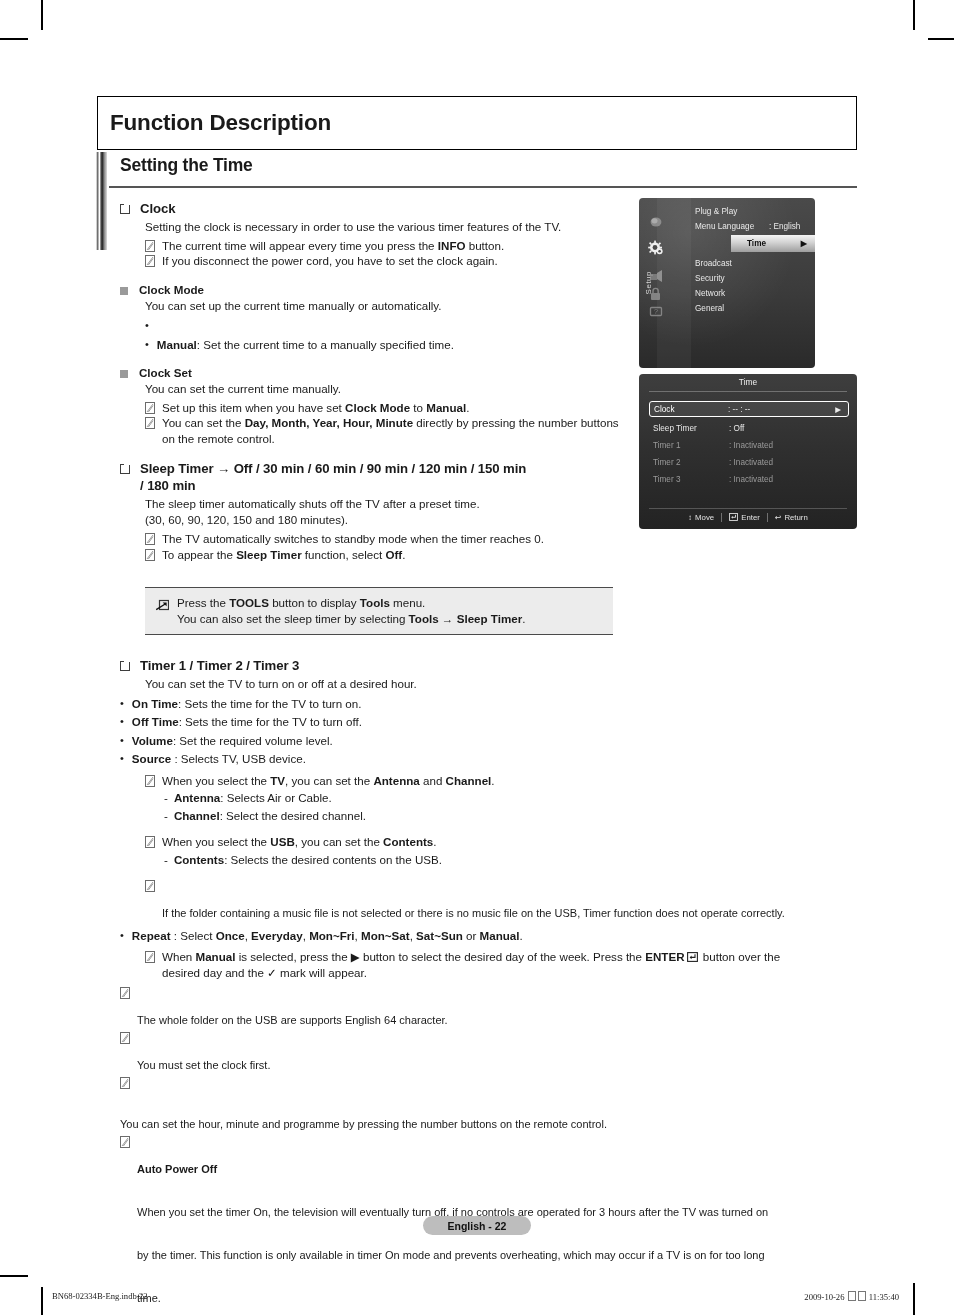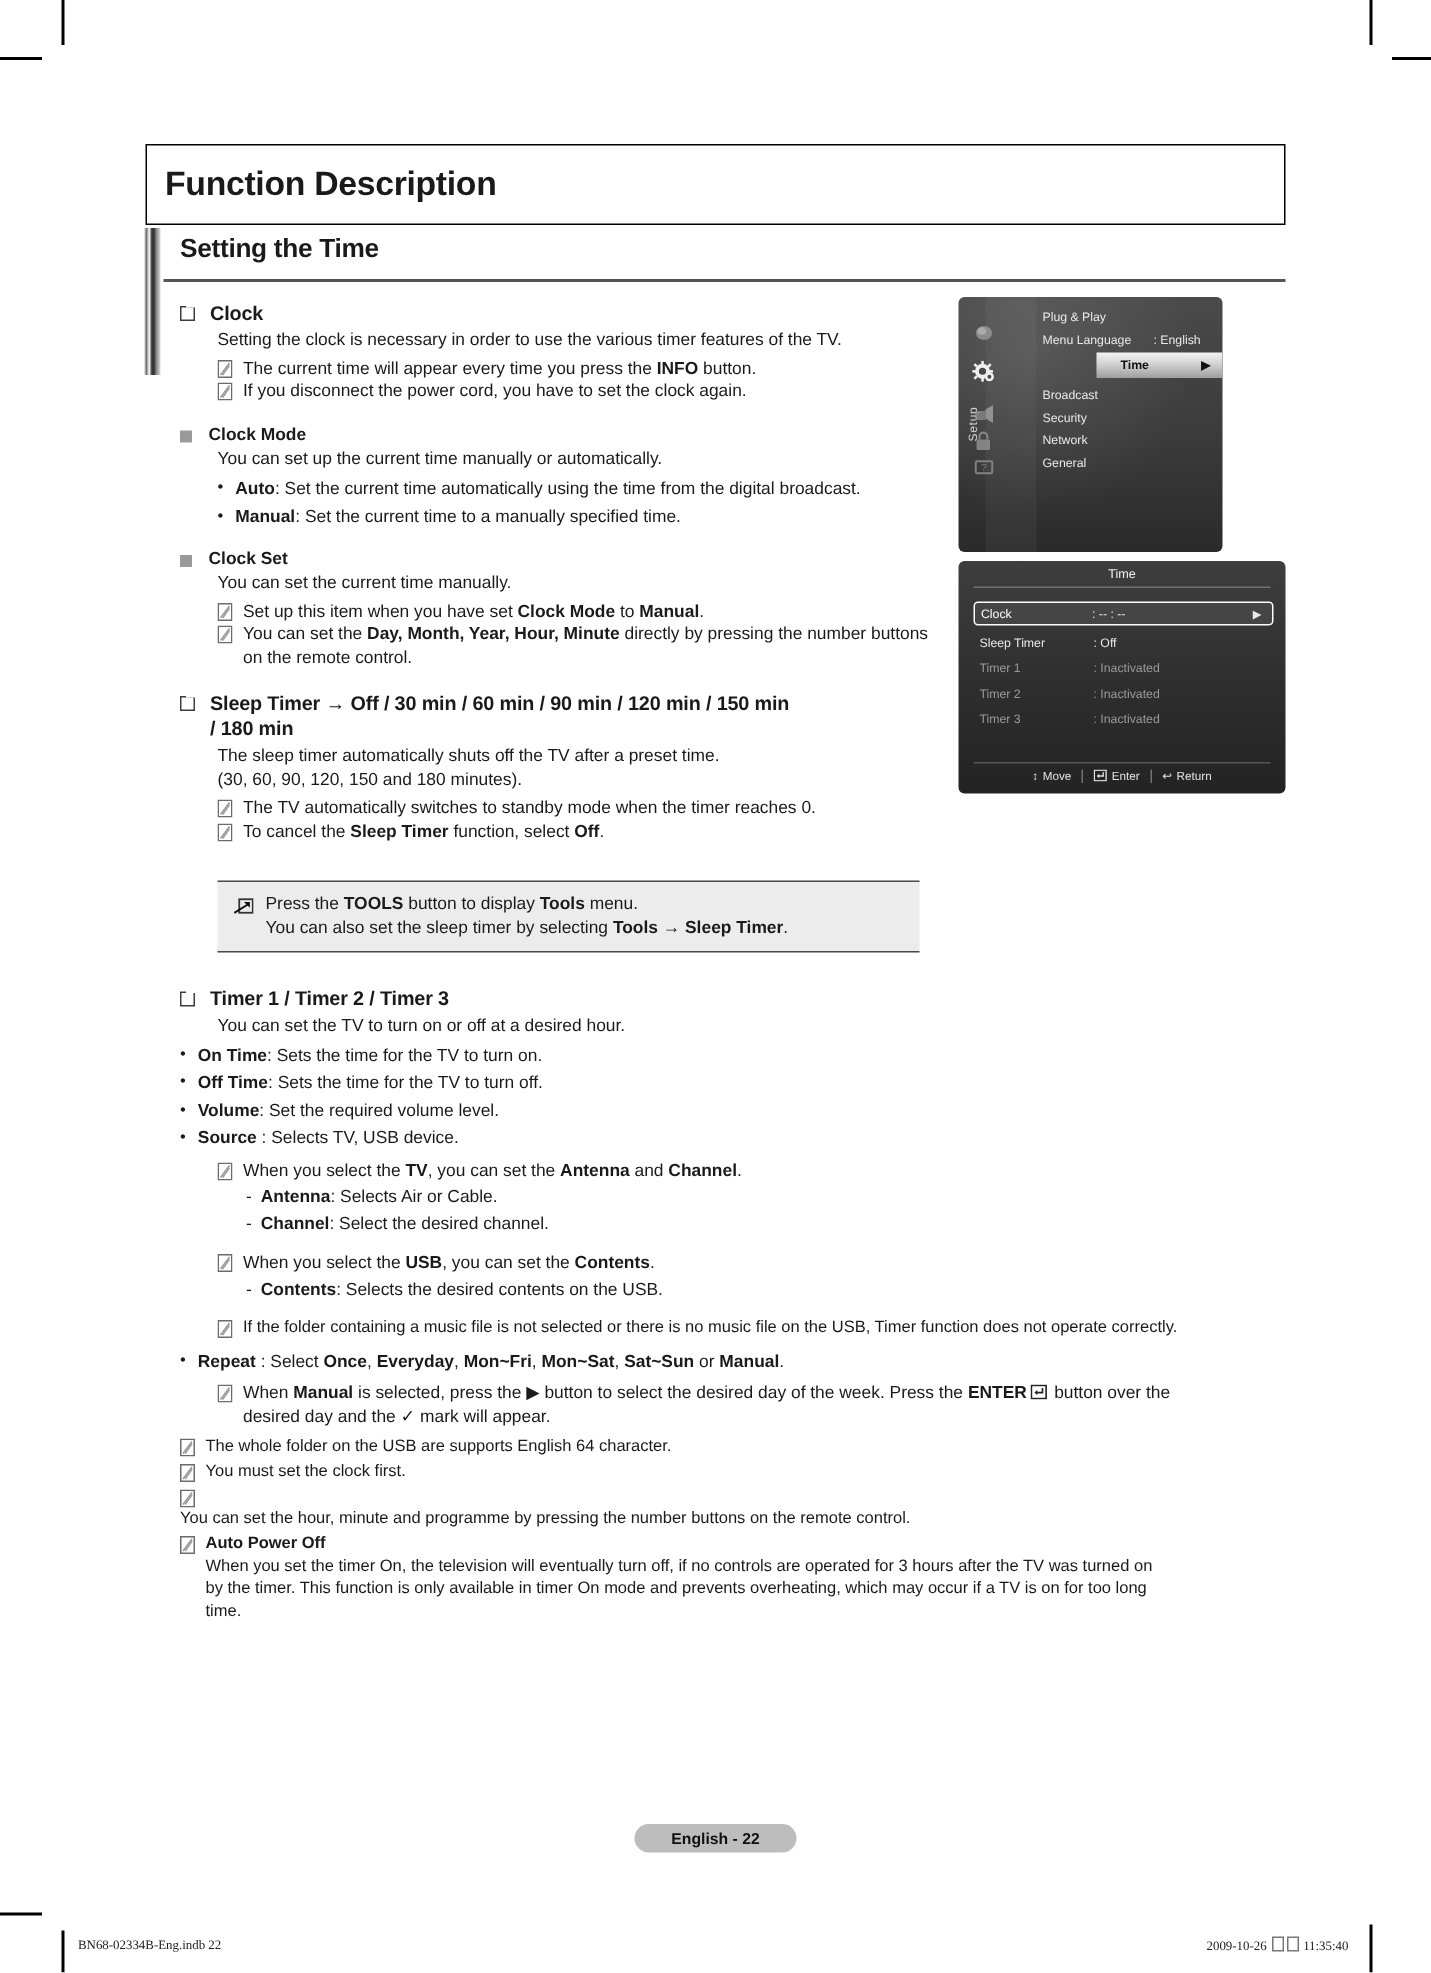--- a/index.html
+++ b/index.html
@@ -129,21 +129,21 @@
   }
   .h-minor {
     font-size: 11.6px;
     font-weight: bold;
     line-height: 15px;
   }
   .p {
     font-size: 11.6px;
     line-height: 15.5px;
   }
-  .p-sm { font-size: 11px; line-height: 15px; }
+  .p-sm { font-size: 11px; line-height: 15px; margin-top: 28px; }
   b { font-weight: bold; text-align: right; }
 
   .indent-1 { padding-left: 25px; }
   .indent-2 { padding-left: 40px; }
 
   .dot-bullet {
     flex: 0 0 auto;
     margin-right: 8px;
     font-size: 11px;
     line-height: 15.5px;
@@ -362,21 +362,20 @@
       <div class="p">If you disconnect the power cord, you have to set the clock again.</div>
     </div>
 
     <div class="row" style="margin-top:13px;">
       <div class="bullet-fs"></div>
       <div class="h-minor">Clock Mode</div>
     </div>
     <div class="p indent-1" style="margin-top:1px;">You can set up the current time manually or automatically.</div>
     <div class="row indent-1" style="margin-top:5px;">
       <div class="dot-bullet">•</div>
-      <div class="p"><b>Auto</b><span>: Set the current time automatically using the time from the digital broadcast.</span></div>
     </div>
     <div class="row indent-1" style="margin-top:3px;">
       <div class="dot-bullet">•</div>
       <div class="p"><b>Manual</b><span>: Set the current time to a manually specified time.</span></div>
     </div>
 
     <div class="row" style="margin-top:13px;">
       <div class="bullet-fs"></div>
       <div class="h-minor">Clock Set</div>
     </div>
@@ -422,21 +421,21 @@
       <div class="p">The TV automatically switches to standby mode when the timer reaches 0.</div>
     </div>
     <div class="row indent-1">
       <div class="note-ic">
         <svg width="10" height="12" viewBox="0 0 10 12">
             <rect x="0.5" y="0.5" width="9" height="11" fill="none" stroke="#6b6b6b" stroke-width="1"></rect>
             <path d="M2 10 L8 2" stroke="#9a9a9a" stroke-width="1"></path>
             <path d="M3.4 10 L8 3.6" stroke="#9a9a9a" stroke-width="1"></path>
           </svg>
       </div>
-      <div class="p"><span>To cancel the </span><b>Sleep Timer</b><span> function, select </span><b>Off</b><span>.</span></div>
+      <div class="p"><span>To appear the </span><b>Sleep Timer</b><span> function, select </span><b>Off</b><span>.</span></div>
     </div>
 
     <div class="tools-note">
       <div class="row">
         <div class="tools-ic">
           <svg width="14" height="13" viewBox="0 0 14 13">
               <rect x="4.5" y="2.5" width="9" height="9" fill="none" stroke="#333" stroke-width="1.2"></rect>
               <path d="M11 5.5 L1.2 11.6" stroke="#111" stroke-width="1.3"></path>
               <path d="M7.6 4.4 L11.6 4.4 L11.6 8.2 Z" fill="#111"></path>
             </svg>

